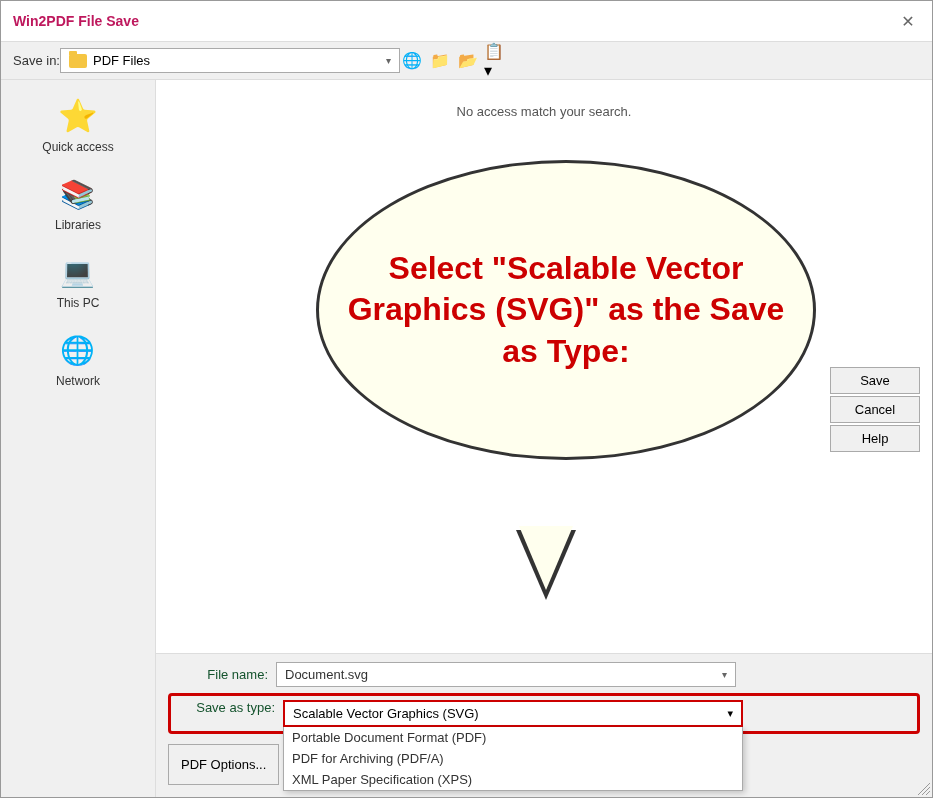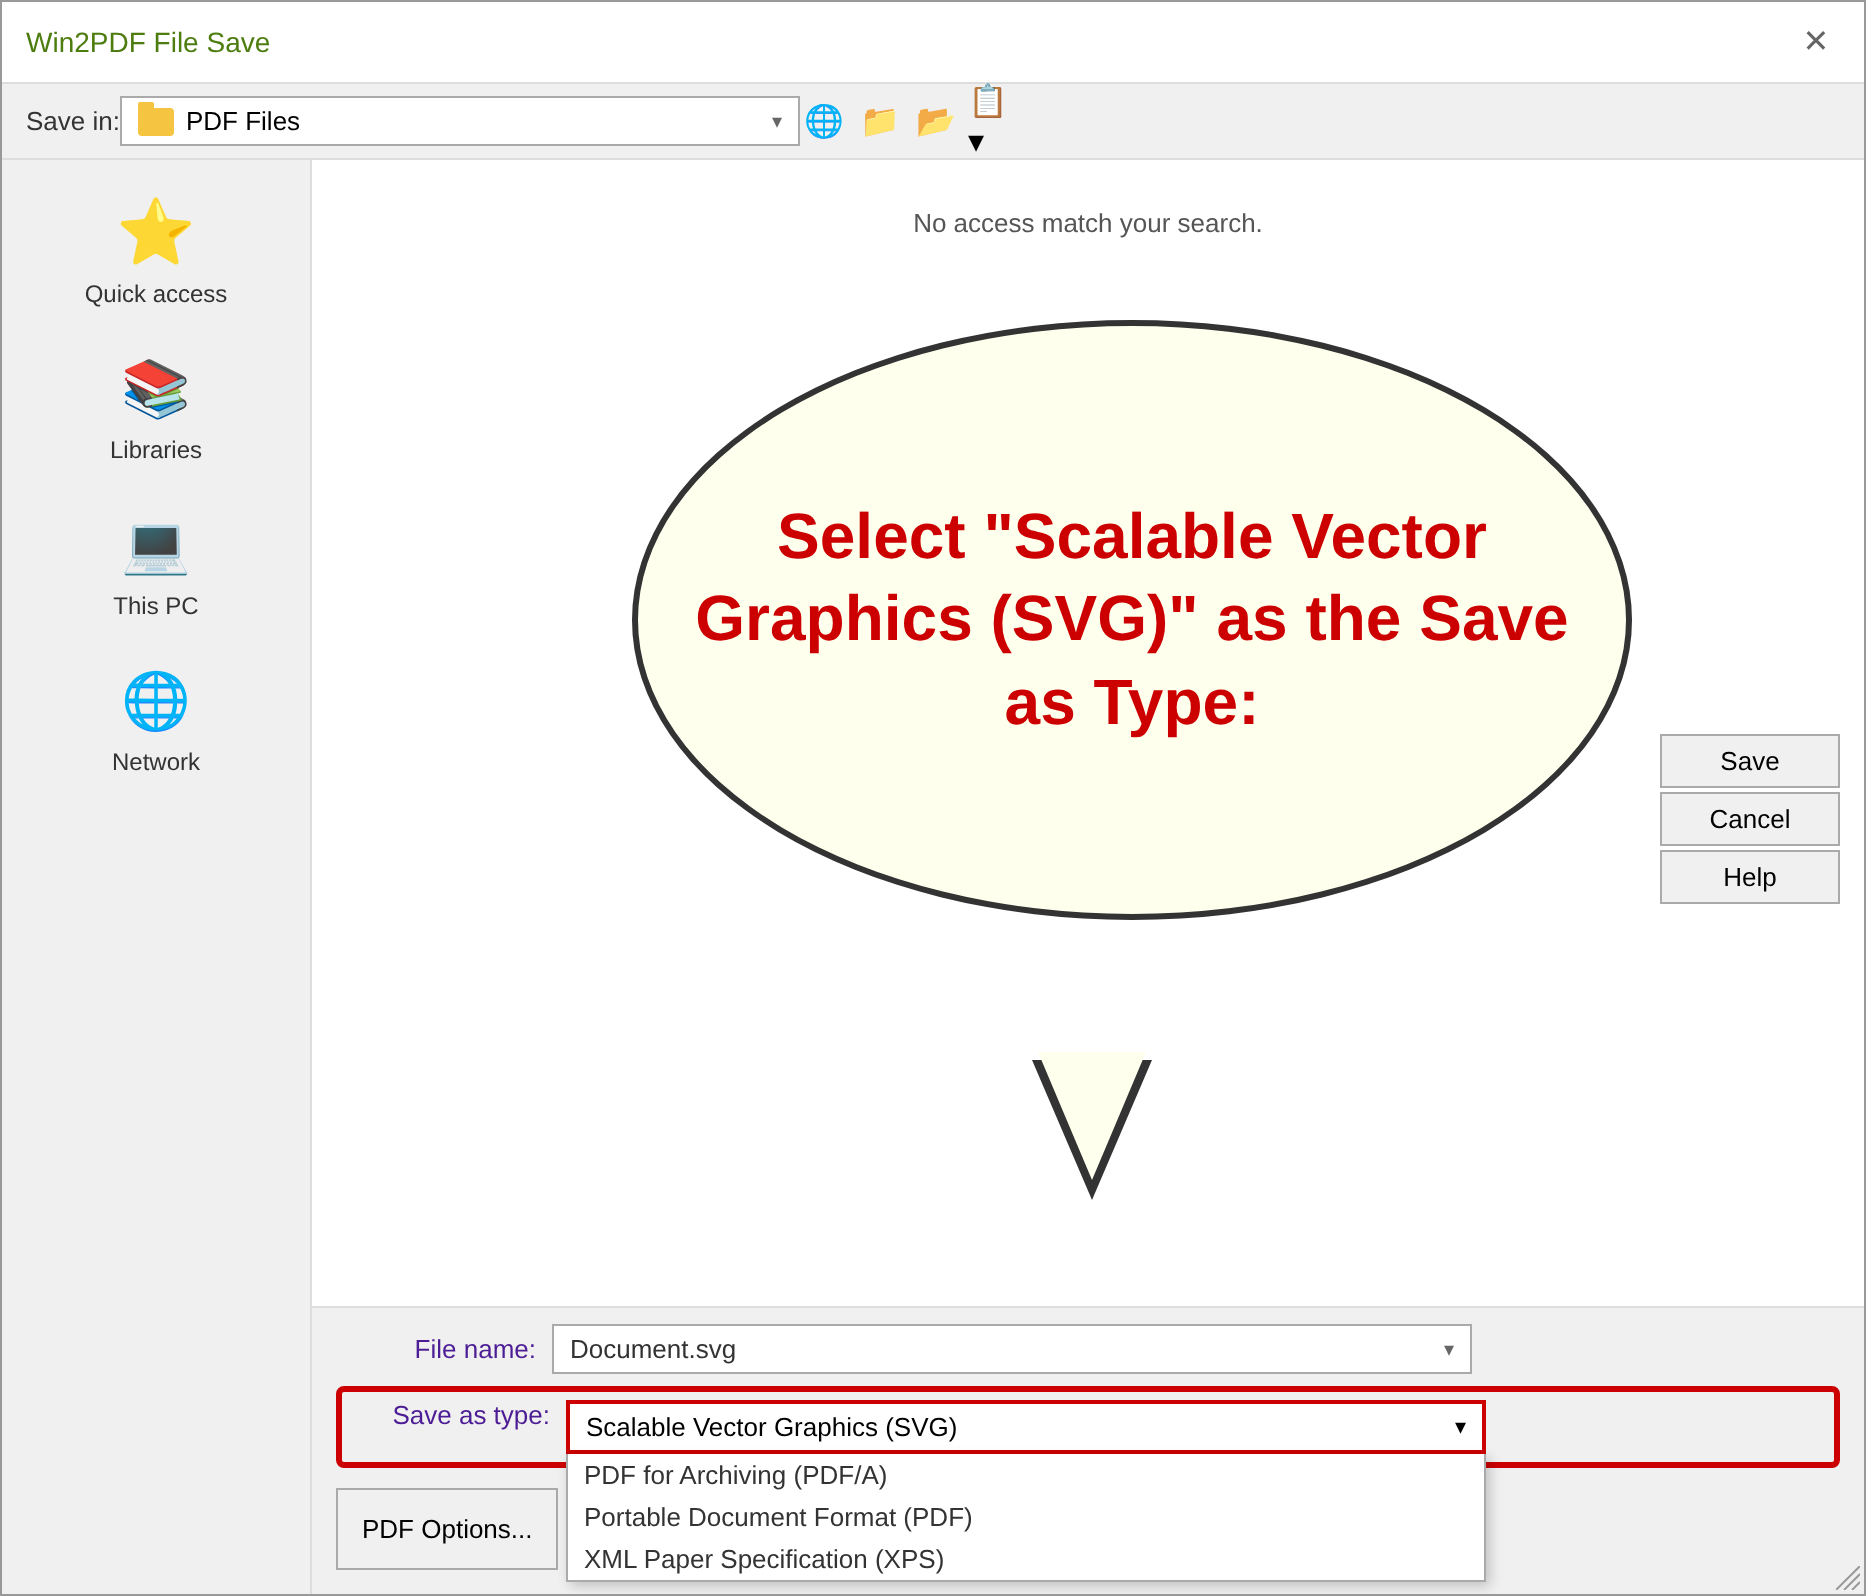--- a/index.html
+++ b/index.html
@@ -1,19 +1,19 @@
 <!DOCTYPE html>
 <html><head>
   <meta charset="utf-8">
   <style>
     * { box-sizing: border-box; margin: 0; padding: 0; }
     body { background: #c0c0c0; display: flex; justify-content: center; align-items: center; height: 100vh; font-family: 'Segoe UI', Tahoma, sans-serif; font-size: 13px; }
     .dialog { width: 933px; height: 798px; background: #f0f0f0; border: 1px solid #999; box-shadow: 3px 3px 10px rgba(0,0,0,0.4); display: flex; flex-direction: column; position: relative; }
     .title-bar { background: #fff; padding: 8px 12px; display: flex; justify-content: space-between; align-items: center; border-bottom: 1px solid #ddd; }
-    .title-text { font-size: 14px; font-weight: 400; color: #4d7c0f; }
+    .title-text { font-size: 14px; font-weight: 700; color: #be185d; }
     .close-btn { width: 24px; height: 24px; border: none; background: transparent; cursor: pointer; font-size: 16px; color: #666; display: flex; align-items: center; justify-content: center; }
     .toolbar { padding: 6px 12px; display: flex; align-items: center; gap: 0; background: #f0f0f0; border-bottom: 1px solid #ddd; }
     .save-in-label { font-size: 13px; color: #333; white-space: nowrap; }
     .folder-select { flex: 1; max-width: 340px; padding: 4px 8px; border: 1px solid #aaa; background: white; display: flex; align-items: center; justify-content: space-between; cursor: pointer; }
     .folder-select-inner { display: flex; align-items: center; gap: 6px; }
     .folder-icon { width: 18px; height: 14px; background: #f5c542; border-radius: 2px; position: relative; }
     .folder-icon::before { content: ''; position: absolute; top: -3px; left: 0; width: 8px; height: 4px; background: #f5c542; border-radius: 1px 1px 0 0; }
     .nav-icons { display: flex; align-items: center; gap: 4px; }
     .nav-icon { width: 24px; height: 24px; display: flex; align-items: center; justify-content: center; cursor: pointer; font-size: 16px; }
     .content-area { display: flex; flex: 1; overflow: hidden; }
@@ -25,21 +25,21 @@
     .desktop-icon::after { content: ''; position: absolute; bottom: -6px; left: 50%; transform: translateX(-50%); width: 20px; height: 4px; background: #888; }
     .libraries-icon { font-size: 28px; }
     .thispc-icon { font-size: 28px; }
     .network-icon { font-size: 28px; }
     .sidebar-label { font-size: 12px; color: #333; text-align: center; }
     .main-content { flex: 1; background: white; display: flex; flex-direction: column; position: relative; }
     .file-area { flex: 1; display: flex; align-items: flex-start; justify-content: center; padding: 16px; background: white; }
     .no-items-text { color: #555; font-size: 13px; margin-top: 8px; }
     .bottom-bar { padding: 8px 12px; background: #f0f0f0; border-top: 1px solid #ddd; }
     .field-row { display: flex; align-items: center; gap: 8px; margin-bottom: 6px; }
-    .field-label { width: 100px; text-align: right; font-size: 13px; color: #4c1d95; }
+    .field-label { width: 100px; text-align: right; font-size: 13px; color: #14532d; }
     .field-input { flex: 1; max-width: 460px; padding: 4px 8px; border: 1px solid #aaa; background: white; display: flex; align-items: center; justify-content: space-between; }
     .field-input-text { font-size: 13px; color: #333; }
     .dropdown-arrow { font-size: 10px; color: #666; }
     .type-row { display: flex; align-items: flex-start; gap: 8px; position: relative; }
     .type-select-wrapper { flex: 1; max-width: 460px; position: relative; }
     .type-select-btn { width: 100%; padding: 4px 8px; border: 2px solid #cc0000; background: white; display: flex; align-items: center; justify-content: space-between; cursor: pointer; }
     .dropdown-list { position: absolute; top: 100%; left: 0; width: 100%; background: white; border: 1px solid #aaa; border-top: none; z-index: 100; box-shadow: 2px 2px 6px rgba(0,0,0,0.2); }
     .dropdown-item { padding: 3px 8px; font-size: 13px; color: #333; cursor: pointer; white-space: nowrap; }
     .action-btn { width: 90px; padding: 5px 12px; border: 1px solid #aaa; background: #f0f0f0; cursor: pointer; font-size: 13px; text-align: center; }
     .bottom-options { display: flex; align-items: center; gap: 16px; padding: 4px 0; }
@@ -132,22 +132,22 @@
         </div>
 
         <div class="type-row" style="border: 3px solid #cc0000; padding: 4px; border-radius: 4px;">
           <span class="field-label">Save as type:</span>
           <div class="type-select-wrapper">
             <div class="type-select-btn">
               <span>Scalable Vector Graphics (SVG)</span>
               <span class="select-chevron">▾</span>
             </div>
             <div class="dropdown-list">
+              <div class="dropdown-item">Portable Document Format (PDF)</div>
               <div class="dropdown-item">PDF for Archiving (PDF/A)</div>
-              <div class="dropdown-item">Portable Document Format (PDF)</div>
               <div class="dropdown-item">XML Paper Specification (XPS)</div>
 
             </div>
           </div>
         </div>
 
         <div class="bottom-options" style="margin-top:6px;">
           <button class="pdf-options-btn">PDF Options...</button>
           <div class="checkbox-row">
             <input type="checkbox" style="">

